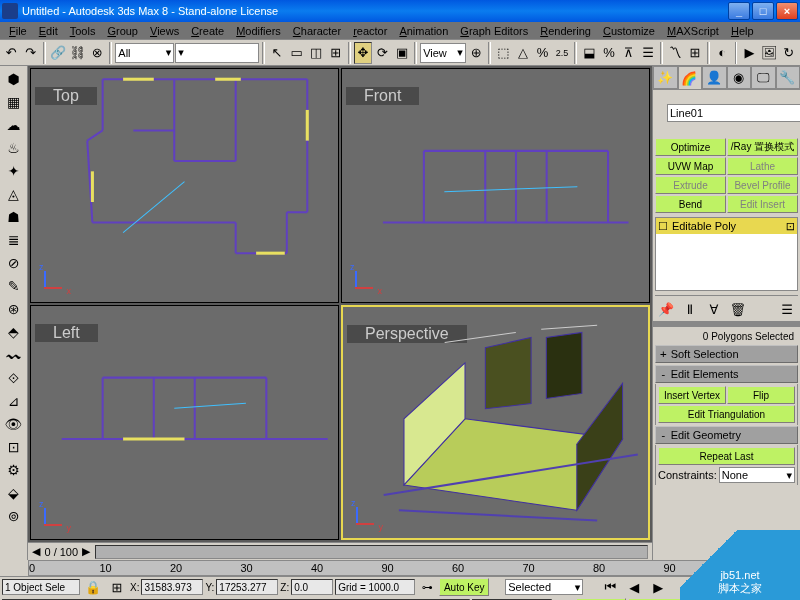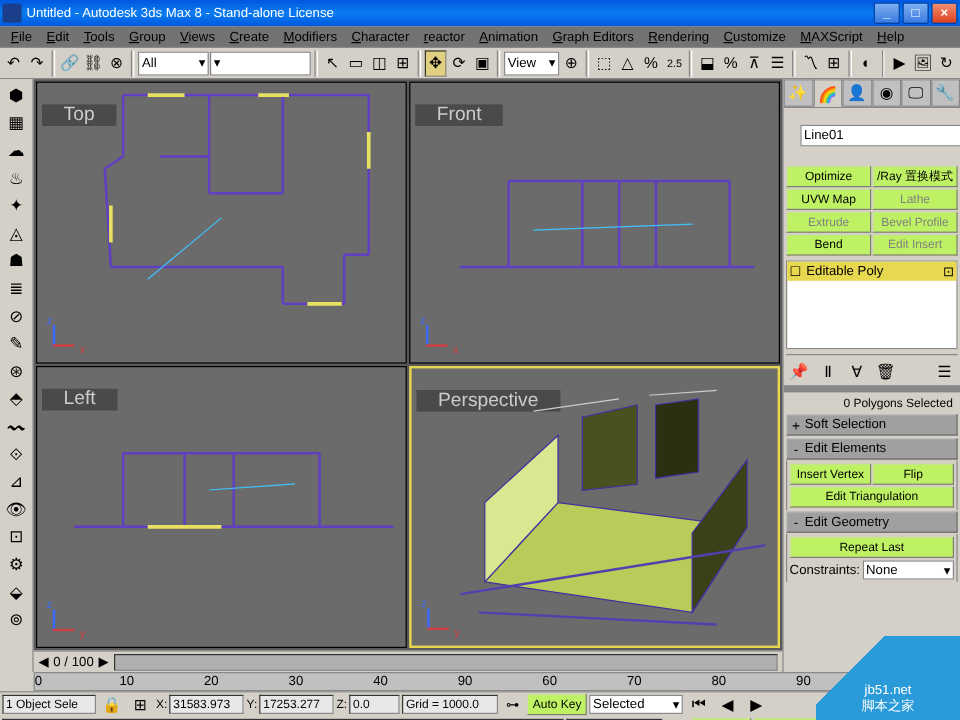--- a/index.html
+++ b/index.html
@@ -364,21 +364,21 @@
     <div class="tbtn">⊞</div>
     <span style="font-size:10px">X:</span>
       <div class="statfield" style="width:62px">31583.973</div>
     <span style="font-size:10px">Y:</span>
       <div class="statfield" style="width:62px">17253.277</div>
     <span style="font-size:10px">Z:</span>
       <div class="statfield" style="width:42px">0.0</div>
     <div class="statfield" style="width:80px">Grid = 1000.0</div>
     <div style="width:20px;text-align:center">⊶</div>
     <div class="pbtn" style="width:50px;font-size:10px">Auto Key</div>
-    <div class="modsel" style="width:78px;height:16px;margin:0">
+    <div class="modsel" style="width:78px;height:16px;margin:14px">
         <span>Selected</span>
       </div>
     <div class="tbtn">⏮</div>
     <div class="tbtn">◀</div>
     <div class="tbtn">▶</div>
   </div>
   <div class="statrow">
     <div class="prompt">Click or click-and-drag to select objects</div>
     <div class="statfield" style="width:80px">Add Time Tag</div>
     <div style="width:20px"></div>

